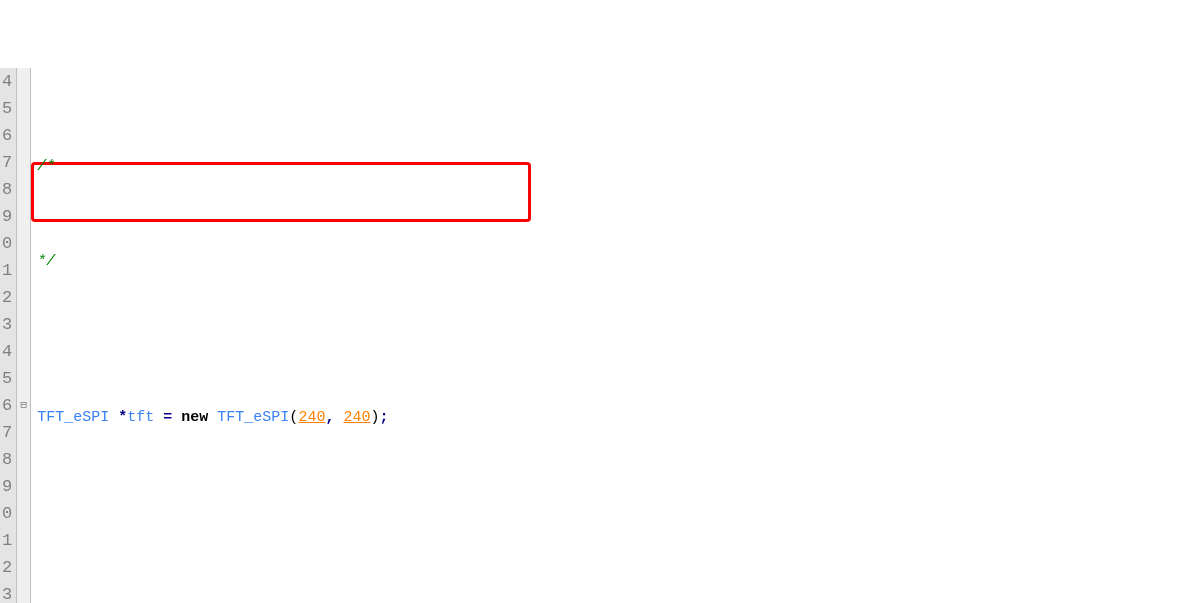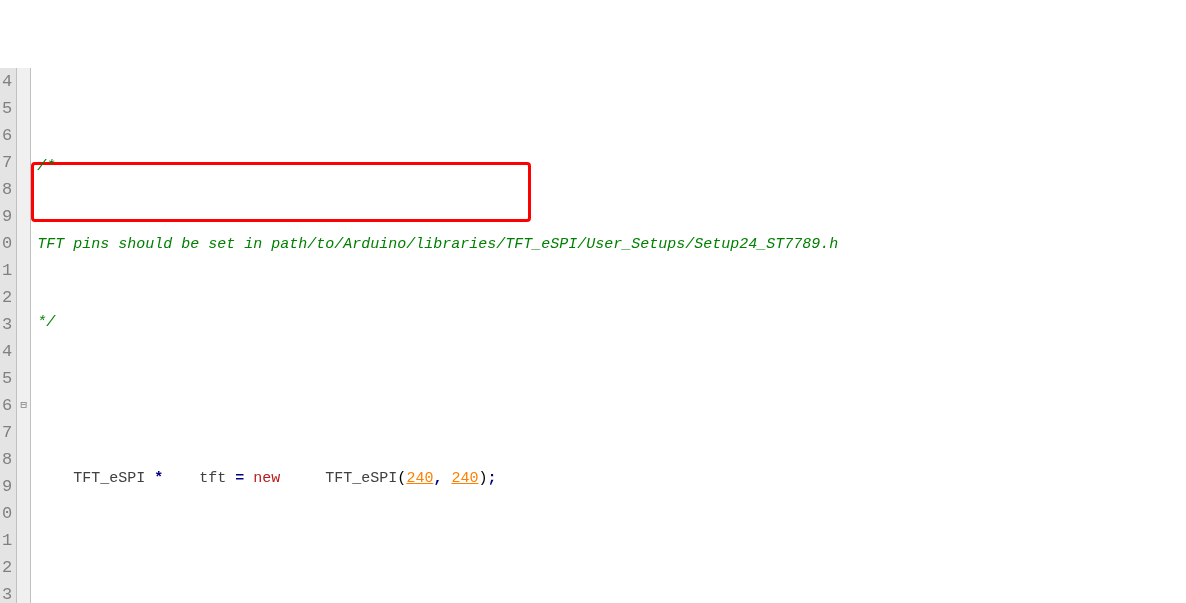--- a/index.html
+++ b/index.html
@@ -47,25 +47,25 @@
     flex: 1;
     padding-left: 6px;
     position: relative;
   }
   .code .line {
     height: 27px;
     line-height: 27px;
     position: relative;
   }
   .c-comment   { color: #008000; font-style: italic; }
-  .c-keyword   { color: #b91c1c; font-weight: normal; }
+  .c-keyword   { color: #000000; font-weight: bold; }
   .c-number    { color: #ff8000; text-decoration: underline; }
   .c-op        { color: #000080; font-weight: bold; }
   .c-punct     { color: #000000; }
-  .c-plain     { color: #404040; margin-left: 36px; }
+  .c-plain     { color: #3b82f6; }
 
   .red-box {
     position: absolute;
     border: 3px solid #ff0000;
     border-radius: 4px;
     pointer-events: none;
   }
 </style>
 </head>
 <body>
@@ -74,21 +74,20 @@
 
 <div class="editor">
   <div class="gutter" id="gutter"><div class="ln">4</div><div class="ln">5</div><div class="ln">6</div><div class="ln">7</div><div class="ln">8</div><div class="ln">9</div><div class="ln">0</div><div class="ln">1</div><div class="ln">2</div><div class="ln">3</div><div class="ln">4</div><div class="ln">5</div><div class="ln">6</div><div class="ln">7</div><div class="ln">8</div><div class="ln">9</div><div class="ln">0</div><div class="ln">1</div><div class="ln">2</div><div class="ln">3</div></div>
   <div class="fold-col" id="foldcol"><div class="fold"></div><div class="fold"></div><div class="fold"></div><div class="fold"></div><div class="fold"></div><div class="fold"></div><div class="fold"></div><div class="fold"></div><div class="fold"></div><div class="fold"></div><div class="fold"></div><div class="fold"></div><div class="fold">⊟</div><div class="fold"></div><div class="fold"></div><div class="fold"></div><div class="fold"></div><div class="fold"></div><div class="fold"></div><div class="fold"></div></div>
   <div class="code">
 
     <div class="red-box" id="redbox" style="top: 94px; left: 0px; width: 500px; height: 60px;"></div>
 
     <div class="line"><span class="c-comment">/*</span></div>
 
-    <div class="line"><span class="c-comment">TFT pins should be set in path/to/Arduino/libraries/TFT_eSPI/User_Setups/Setup24_ST7789.h</span></div>
 
     <div class="line"><span class="c-comment">*/</span></div>
 
     <div class="line"><span class="c-plain"></span></div>
 
     <div class="line"><span class="c-plain">TFT_eSPI</span> <span class="c-op">*</span><span class="c-plain">tft</span> <span class="c-op">=</span> <span class="c-keyword">new</span> <span class="c-plain">TFT_eSPI</span><span class="c-punct">(</span><span class="c-number">240</span><span class="c-op">,</span> <span class="c-number">240</span><span class="c-punct">)</span><span class="c-op">;</span></div>
 
     <div class="line"><span class="c-plain"></span></div>
 
     

